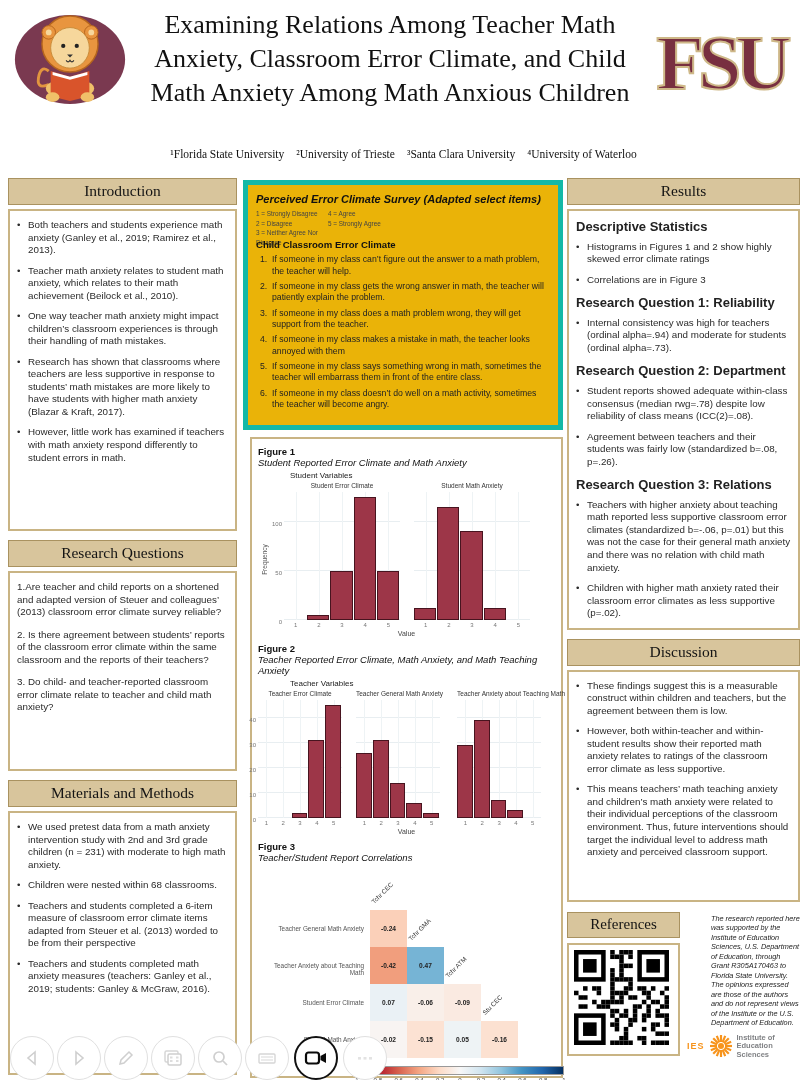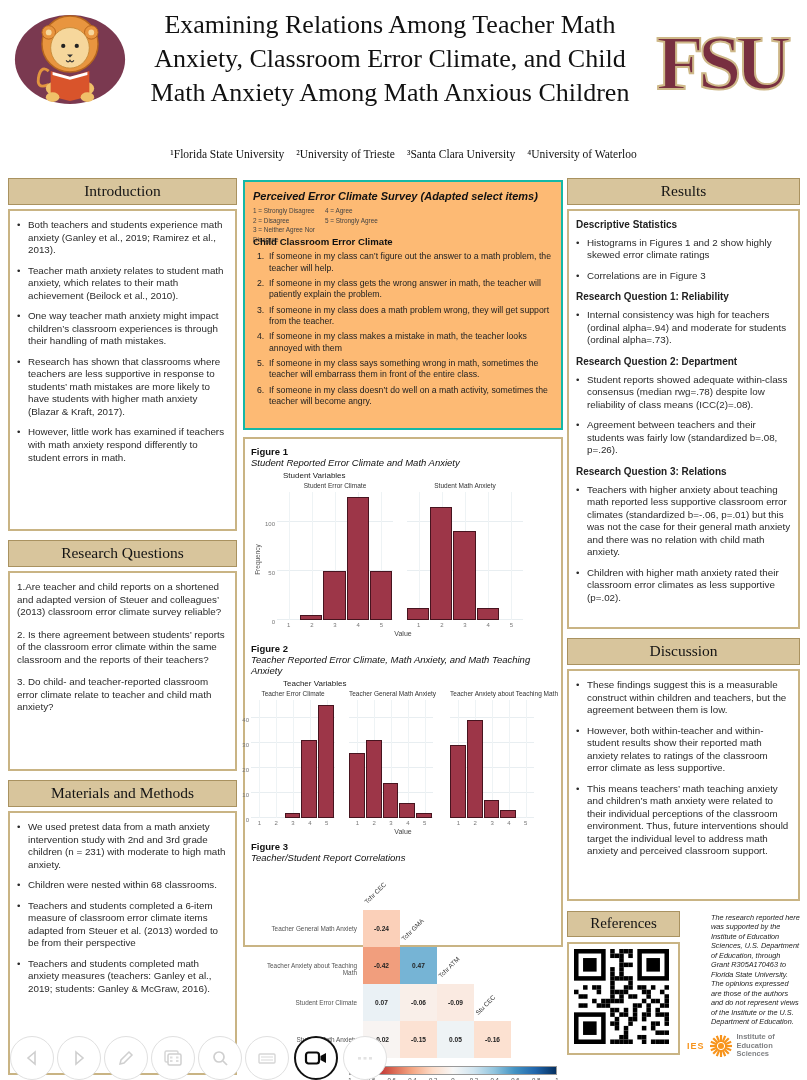--- a/index.html
+++ b/index.html
@@ -34,37 +34,37 @@
   .content-box { background:#fff; border:2px solid #c9b484; padding:8px 7px; margin-top:4px;
                  font-size:9.8px; line-height:1.28; color:#2a2a2a; overflow:hidden; }
   .bullet-row { display:flex; margin-bottom:8px; }
   .bullet-row:last-child { margin-bottom:0; }
   .bullet-row .mk { width:11px; flex:none; }
   .rq-item { margin-bottom:10px; }
   .rq-item:last-child { margin-bottom:0; }
   .sec-gap { margin-top:9px; }
 
   
-  .res-heading { font-weight:bold; font-size:10px; margin:9px 0 5px 0; color:#222; }
+  .res-heading { font-weight:bold; font-size:13px; margin:9px 0 5px 0; color:#222; }
   .res-heading:first-child { margin-top:0; }
 
   
-  .survey-box { background:#fdba74; border:2px solid #14b8a6; padding:8px 8px; min-height:250px; }
+  .survey-box { background:#eab308; border:5px solid #14b8a6; padding:8px 8px; min-height:250px; }
   .survey-title { font-weight:bold; font-style:italic; font-size:11px; color:#111; }
   .survey-src-row { display:flex; justify-content:space-between; margin-top:4px; }
   .survey-src { font-size:11px; color:#222; }
   .scale-legend { font-size:6.4px; color:#444; width:128px; line-height:1.5; }
   .scale-row { display:flex; }
   .scale-row span:first-child { width:72px; }
   .survey-subhead { font-weight:bold; font-size:9.6px; margin:2px 0 4px 0; color:#111; }
   .svy-item { display:flex; margin-bottom:4px; font-size:8.7px; line-height:1.3; color:#222; }
   .svy-item .num { width:16px; flex:none; text-align:left; padding-left:4px; }
 
   
-  .figures-box { background:#fff; border:2px solid #c9b484; padding:7px 6px; margin-top:7px; height:510px; }
+  .figures-box { background:#fff; border:2px solid #c9b484; padding:7px 6px; margin-top:7px; height:641px;margin-left:7px; }
   .fig-label { font-weight:bold; font-size:9.5px; color:#111; }
   .fig-caption { font-style:italic; font-size:9.5px; color:#111; margin-bottom:3px; }
   .chart { position:relative; }
   .chart-title { font-size:8px; color:#222; margin-left:32px; margin-bottom:2px; }
   .chart-body { display:flex; }
   .ylab { width:10px; position:relative; }
   .ylab span { position:absolute; left:-14px; top:50%; transform:rotate(-90deg); transform-origin:center;
                font-size:6.5px; color:#555; white-space:nowrap; width:40px; text-align:center; }
   .yaxis { position:relative; width:16px; }
   .yaxis span { position:absolute; right:2px; font-size:6px; color:#777; }

